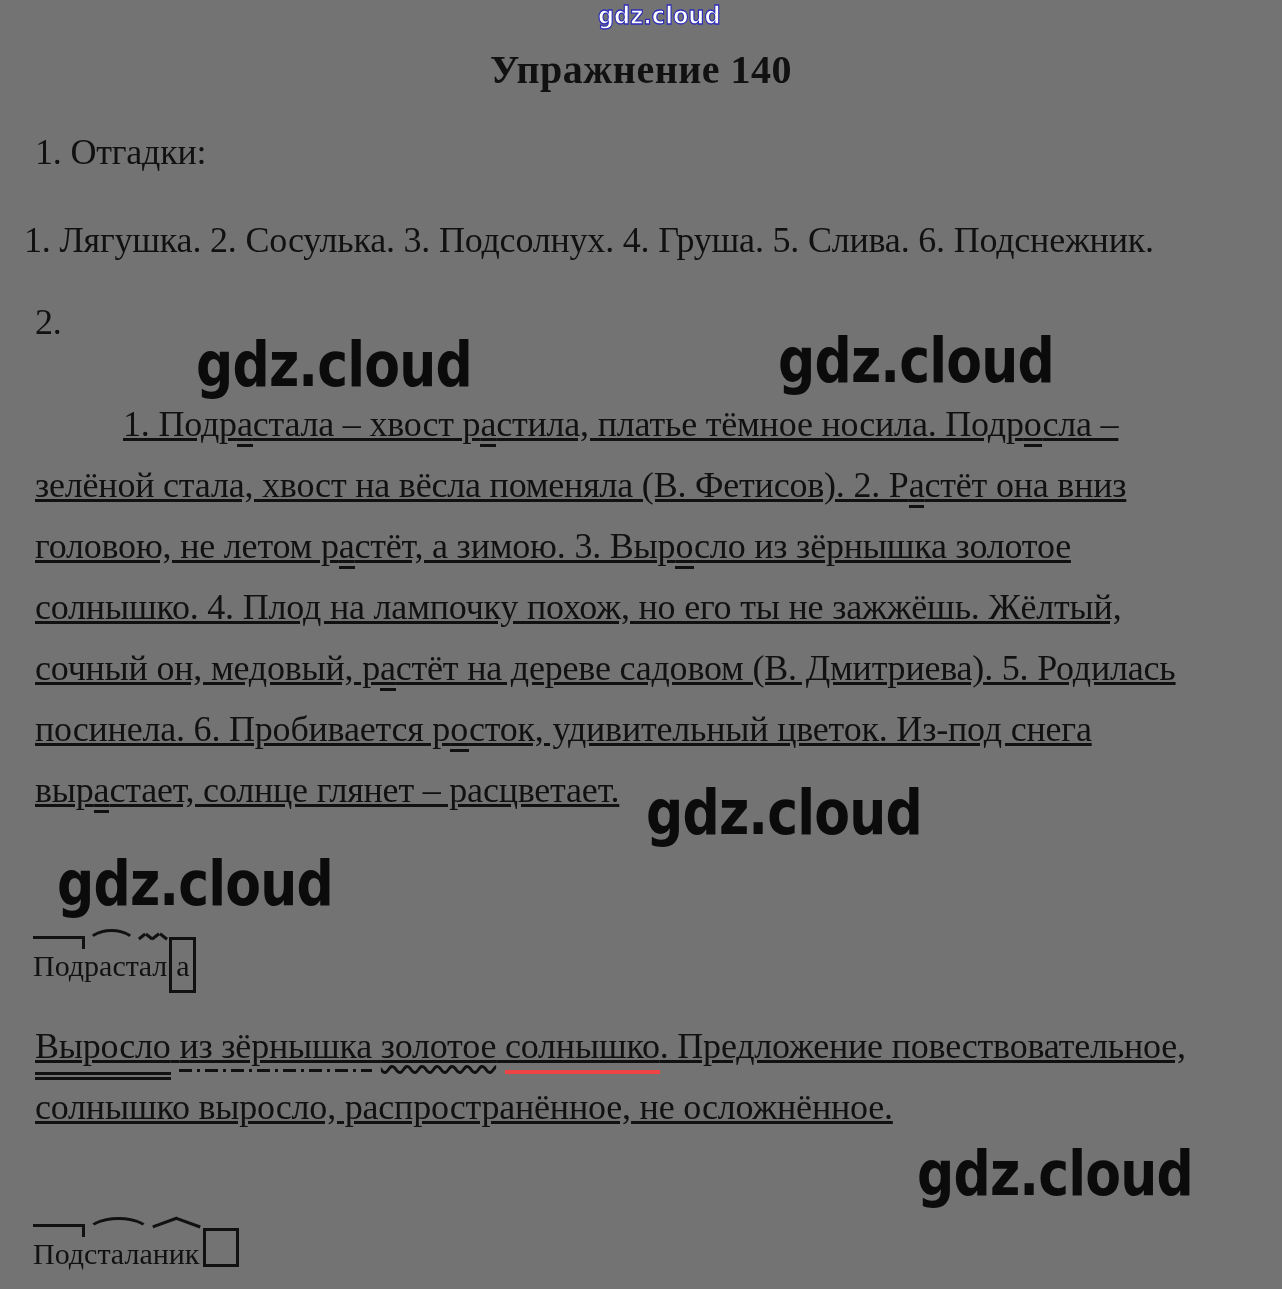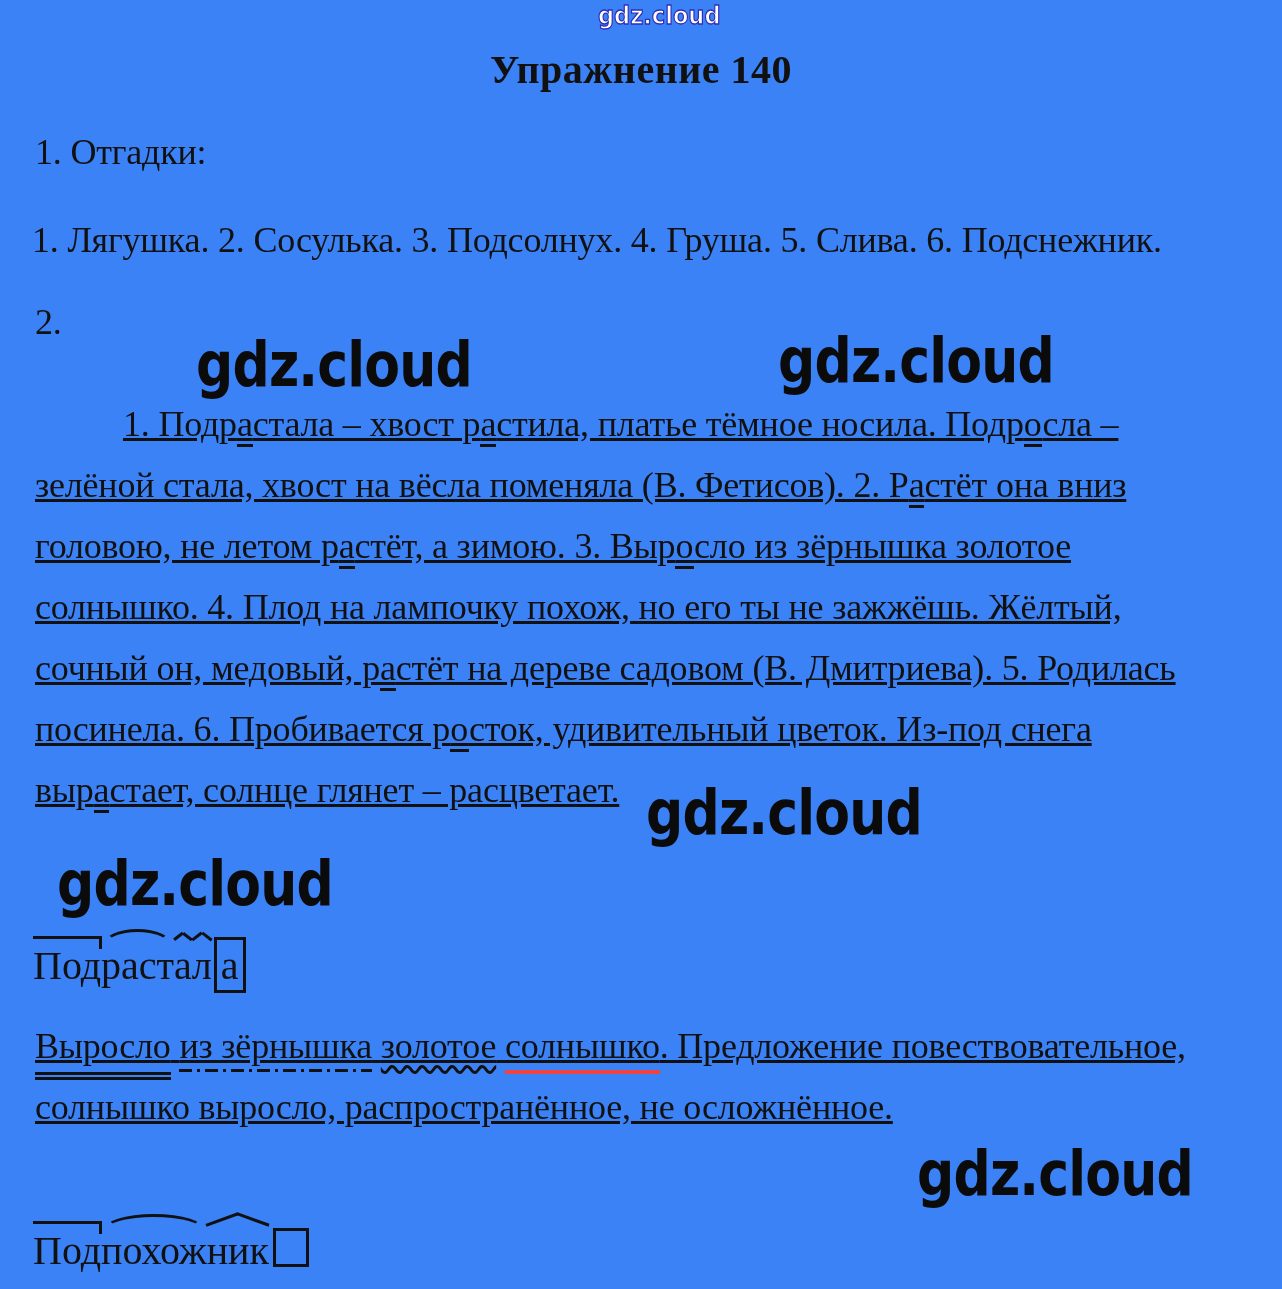--- a/index.html
+++ b/index.html
@@ -1,19 +1,19 @@
 <!DOCTYPE html>
 <html><head>
 <meta charset="utf-8">
 <style>
   html,body{margin:0;padding:0;background:#ffffff;}
   .page{
     position:relative;
     width:1282px;height:1289px;
-    background:#3b82f6;
+    background:#737373;
     color:#111111;
     font-family:"Liberation Serif", serif;
     font-size:36px;
     overflow:hidden;
   }
   .abs{position:absolute;}
 
   
   .title{width:100%;text-align:center;font-weight:bold;font-size:40px;letter-spacing:0.5px;}
   .bodytext{white-space:nowrap;letter-spacing:-0.2px;}
@@ -59,21 +59,21 @@
   }
   .u-attr{
     text-decoration-line:underline;
     text-decoration-style:wavy;
     text-decoration-thickness:2.5px;
     text-underline-offset:7px;
   }
   .u-subj{border-bottom:4px solid #ef4444;padding-bottom:4px;}
 
   
-  .morph{font-size:40px;line-height:46px;padding-top:16px;white-space:nowrap;}
+  .morph{font-size:30px;line-height:46px;padding-top:16px;white-space:nowrap;}
   .m{position:relative;display:inline-block;}
   .pfx::before{
     content:"";position:absolute;left:0;right:-1px;top:-7px;height:10px;
     border-top:3px solid #111;border-right:3px solid #111;
   }
   .root-arc::before{
     content:"";position:absolute;left:2px;right:2px;top:-14px;height:13px;
     border:3px solid transparent;border-bottom:none;
     border-top:3px solid #111;
     border-radius:50% 50% 0 0 / 100% 100% 0 0;
@@ -95,36 +95,36 @@
   <div class="abs wm-top" style="left:598px;top:3px;">gdz.cloud</div>
   <div class="abs wm" style="left:196px;top:334px;">gdz.cloud</div>
   <div class="abs wm" style="left:778px;top:330px;">gdz.cloud</div>
   <div class="abs wm" style="left:646px;top:782px;">gdz.cloud</div>
   <div class="abs wm" style="left:57px;top:853px;">gdz.cloud</div>
   <div class="abs wm" style="left:917px;top:1143px;">gdz.cloud</div>
 
   <div class="abs title" style="top:46px;left:0;">Упражнение 140</div>
 
   <div class="abs bodytext" style="left:35px;top:131px;">1. Отгадки:</div>
-  <div class="abs bodytext" style="left:32px;top:219px;">1. Лягушка. 2. Сосулька. 3. Подсолнух. 4. Груша. 5. Слива. 6. Подснежник.</div>
+  <div class="abs bodytext" style="left:24px;top:219px;">1. Лягушка. 2. Сосулька. 3. Подсолнух. 4. Груша. 5. Слива. 6. Подснежник.</div>
 
   <div class="abs bodytext" style="left:35px;top:301px;">2.</div>
 
   <div class="abs para" style="left:35px;top:394px;width:1220px;">
     <div class="line indent"><span>1. Подр</span><span class="ul">а</span><span>стала – хвост р</span><span class="ul">а</span><span>стила, платье тёмное носила. Подр</span><span class="ul">о</span><span>сла –</span></div>
     <div class="line"><span>зелёной стала, хвост на вёсла поменяла (В. Фетисов). 2. Р</span><span class="ul">а</span><span>стёт она вниз</span></div>
     <div class="line"><span>головою, не летом р</span><span class="ul">а</span><span>стёт, а зимою. 3. Выр</span><span class="ul">о</span><span>сло из зёрнышка золотое</span></div>
     <div class="line"><span>солнышко. 4. Плод на лампочку похож, но его ты не зажжёшь. Жёлтый,</span></div>
     <div class="line"><span>сочный он, медовый, р</span><span class="ul">а</span><span>стёт на дереве садовом (В. Дмитриева). 5. Родилась</span></div>
     <div class="line"><span>посинела. 6. Пробивается р</span><span class="ul">о</span><span>сток, удивительный цветок. Из-под снега</span></div>
     <div class="line"><span>выр</span><span class="ul">а</span><span>стает, солнце глянет – расцветает.</span></div>
   </div>
 
   <div class="abs morph" style="left:33px;top:921px;"><span class="m pfx">Под</span><span class="m root-arc">раст</span><span class="m sfx">а</span><span class="m sfx">л</span><span class="end">а</span></div>
 
   <div class="abs para" style="left:35px;top:1016px;width:1220px;">
     <div class="line"><span class="u-pred">Выросло</span> <span class="u-advl">из зёрнышка</span> <span class="u-attr">золотое</span> <span class="u-subj">солнышко</span><span>. Предложение повествовательное,</span></div>
     <div class="line"><span>солнышко выросло, распространённое, не осложнённое.</span></div>
   </div>
 
-  <div class="abs morph" style="left:33px;top:1212px;"><span class="m pfx">Под</span><span class="m root-arc">похож</span><span class="m sfx-wide">ник</span><span class="end0"></span></div>
+  <div class="abs morph" style="left:33px;top:1212px;"><span class="m pfx">Под</span><span class="m root-arc">стала</span><span class="m sfx-wide">ник</span><span class="end0"></span></div>
 
 </div>
 
 </body></html>

